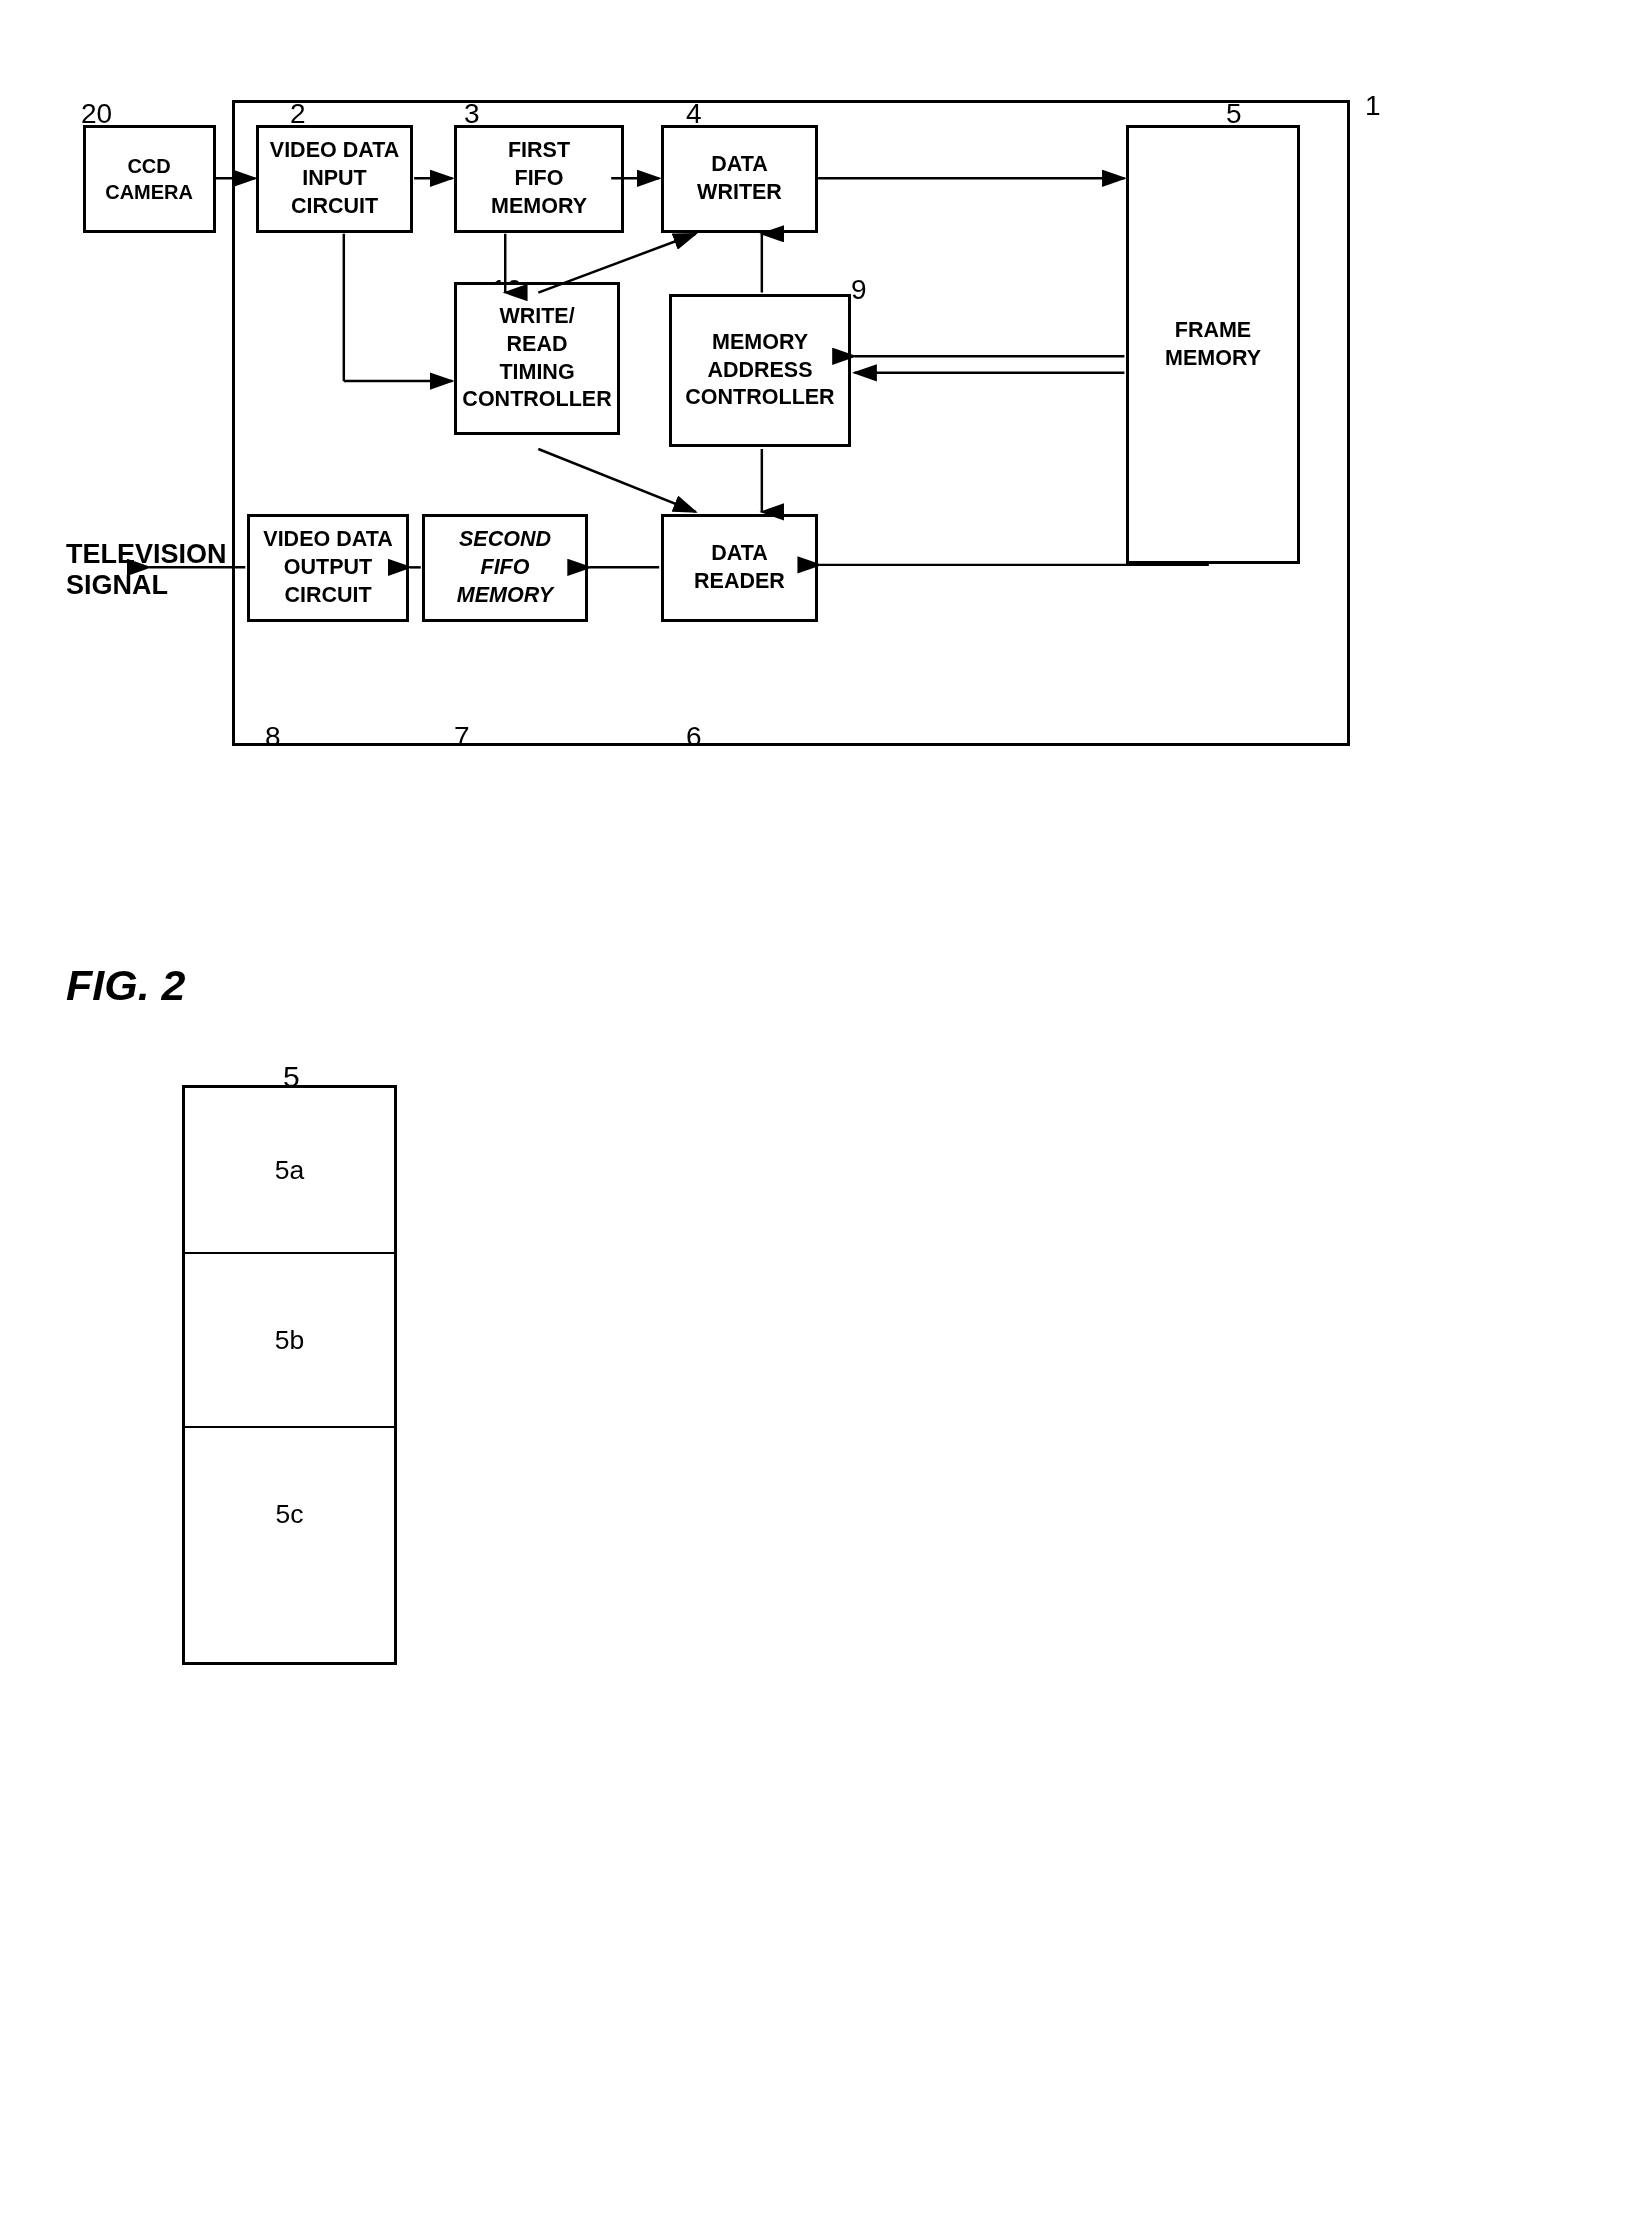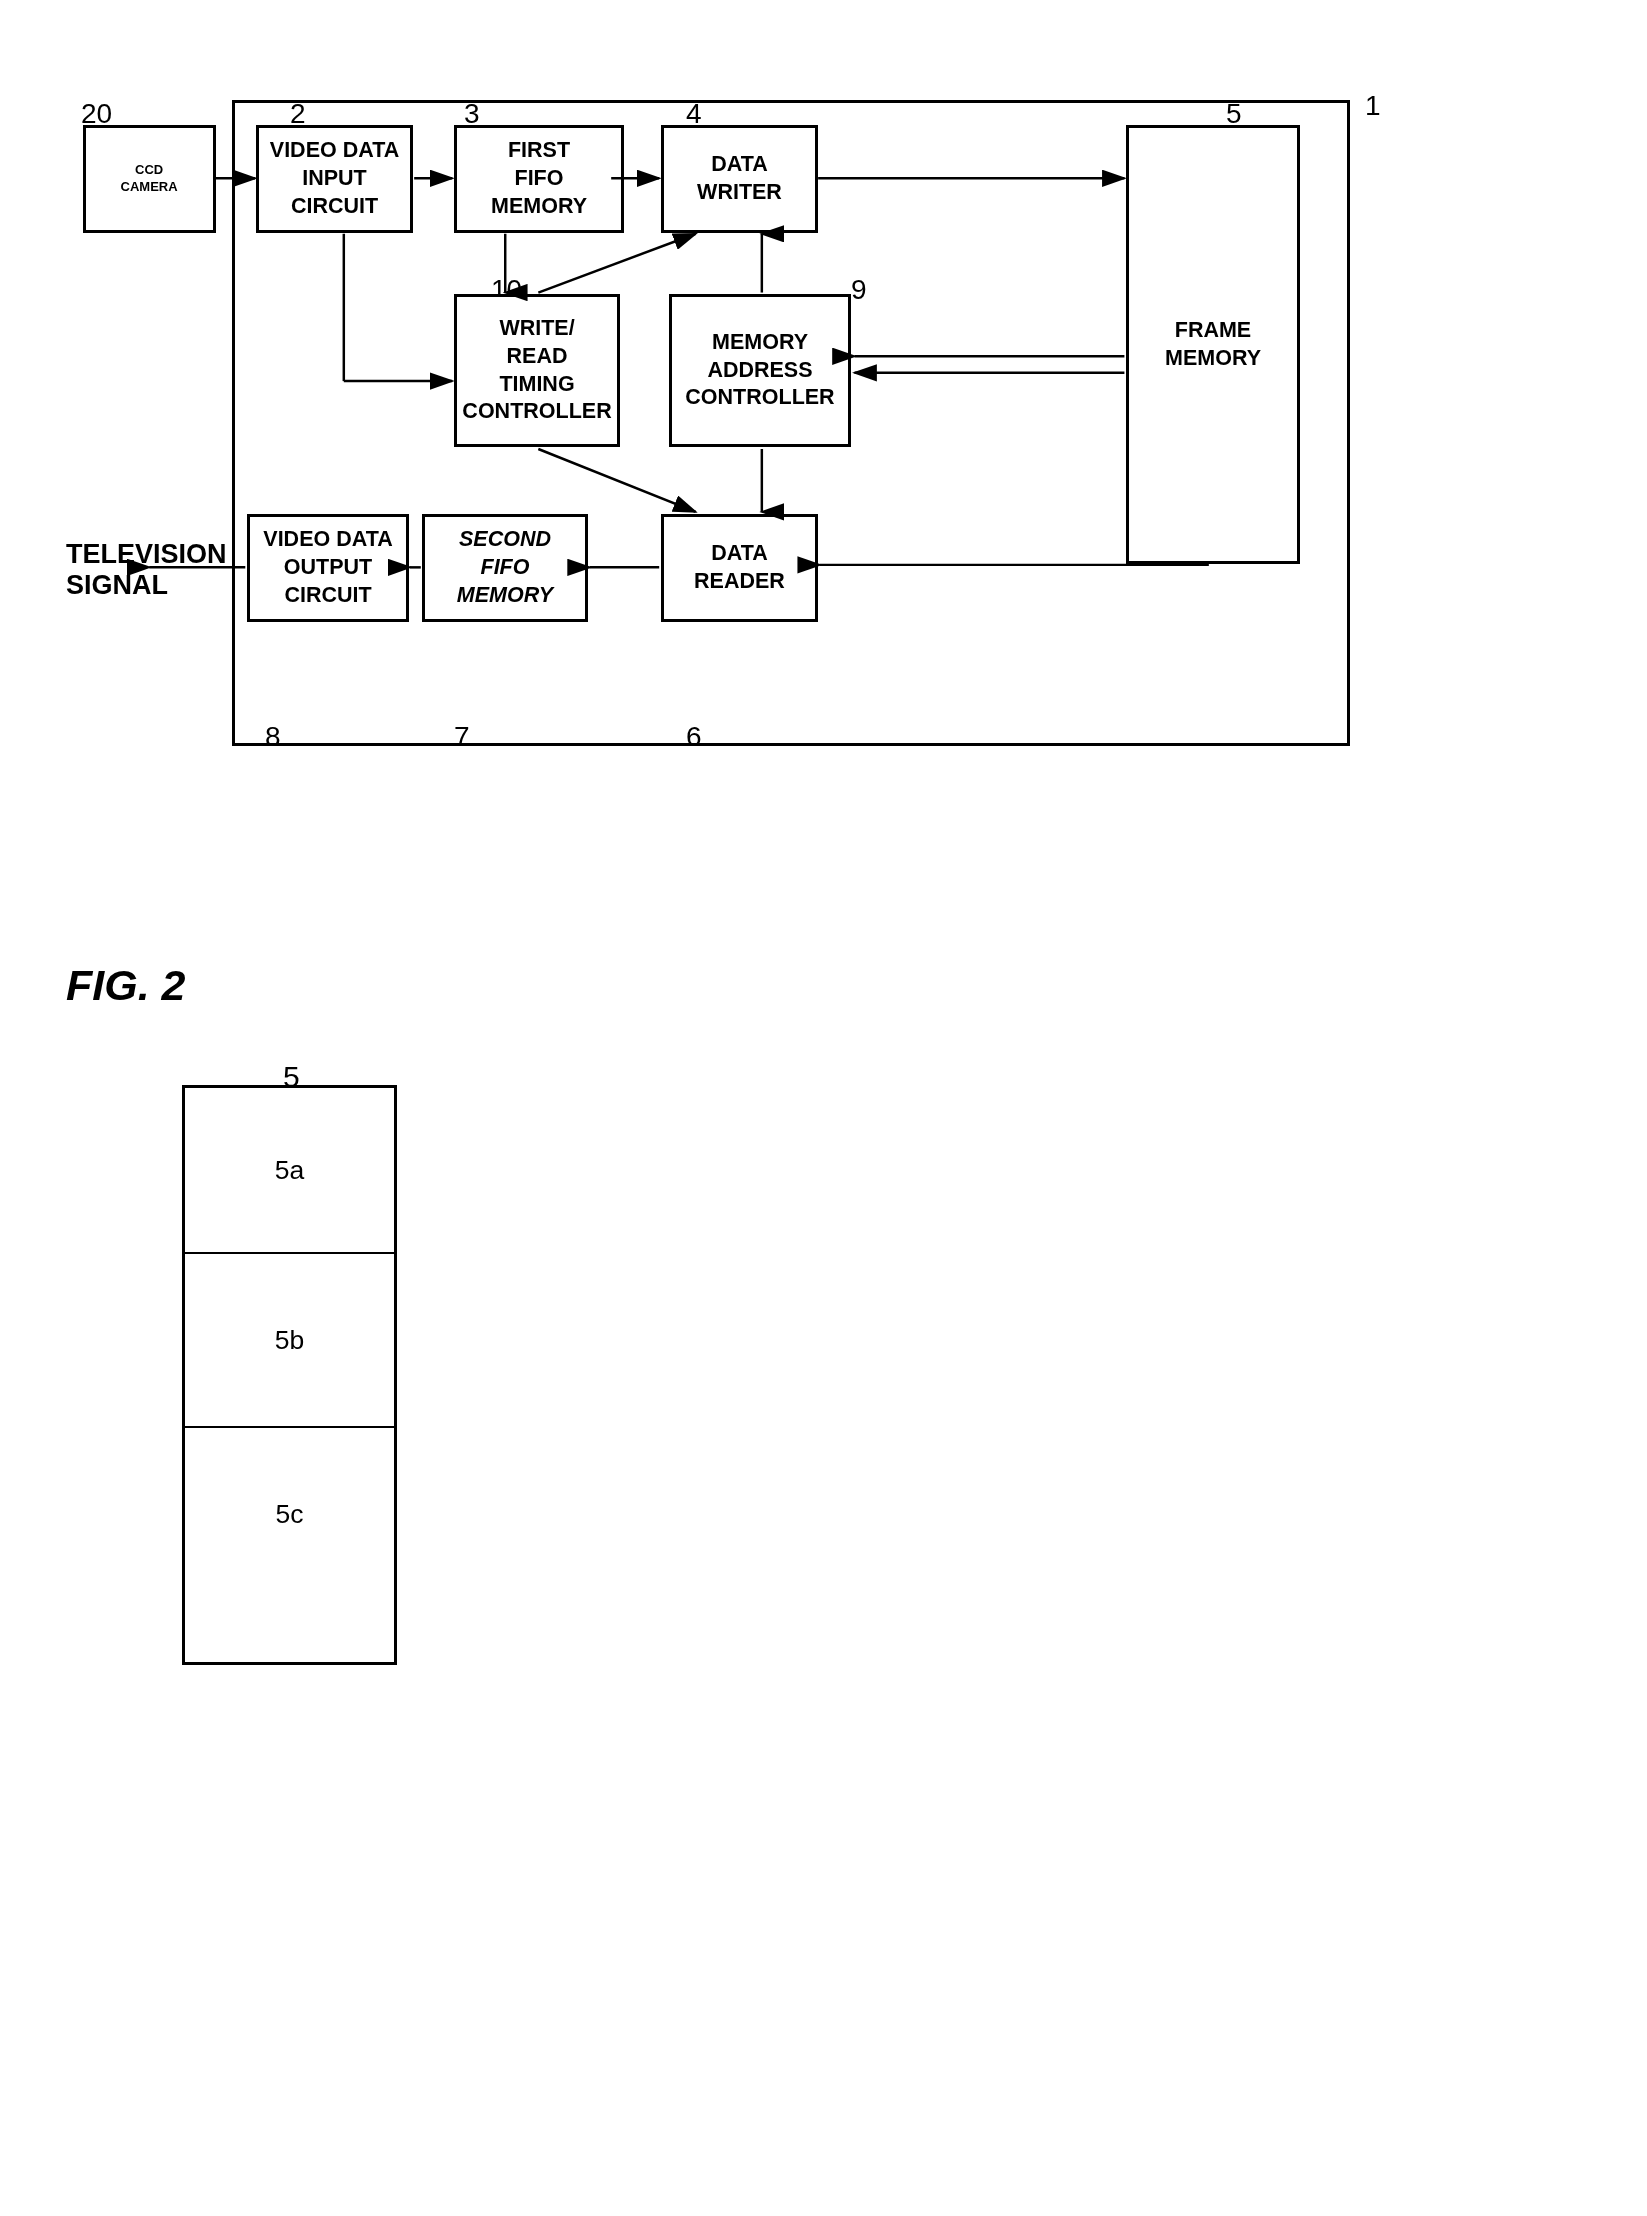--- a/index.html
+++ b/index.html
@@ -127,21 +127,21 @@
 
 
   <div class="fig1-container">
 
     <div class="num-label" style="left:1299px; top:40px;">1</div>
 
     <div class="main-box"></div>
 
     <div class="num-label" style="left:15px; top:48px;">20</div>
 
-    <div class="block" style="left:16.6px; top:75px; width:133px; height:108px; font-size:13px;">
+    <div class="block" style="left:16.6px; top:75px; width:133px; height:108px; font-size:20px;">
       <span style="white-space:pre-line;">CCD
 CAMERA</span>
     </div>
 
     <div class="num-label" style="left:224px; top:48px;">2</div>
 
     <div class="block" style="left:190px; top:75px; width:157px; height:108px;">
       <span style="white-space:pre-line;">VIDEO DATA
 INPUT
 CIRCUIT</span>
@@ -157,21 +157,21 @@
 
     <div class="num-label" style="left:620px; top:48px;">4</div>
 
     <div class="block" style="left:595px; top:75px; width:157px; height:108px;">
       <span style="white-space:pre-line;">DATA
 WRITER</span>
     </div>
 
     <div class="num-label" style="left:425px; top:224px;">10</div>
 
-    <div class="block" style="left:388px; top:244px; width:166px; height:153px;">
+    <div class="block" style="left:388px; top:232px; width:166px; height:153px;">
       <span style="white-space:pre-line;">WRITE/
 READ
 TIMING
 CONTROLLER</span>
     </div>
 
     <div class="num-label" style="left:785px; top:224px;">9</div>
 
     <div class="block" style="left:603px; top:244px; width:182px; height:153px;">
       <span style="white-space:pre-line;">MEMORY

